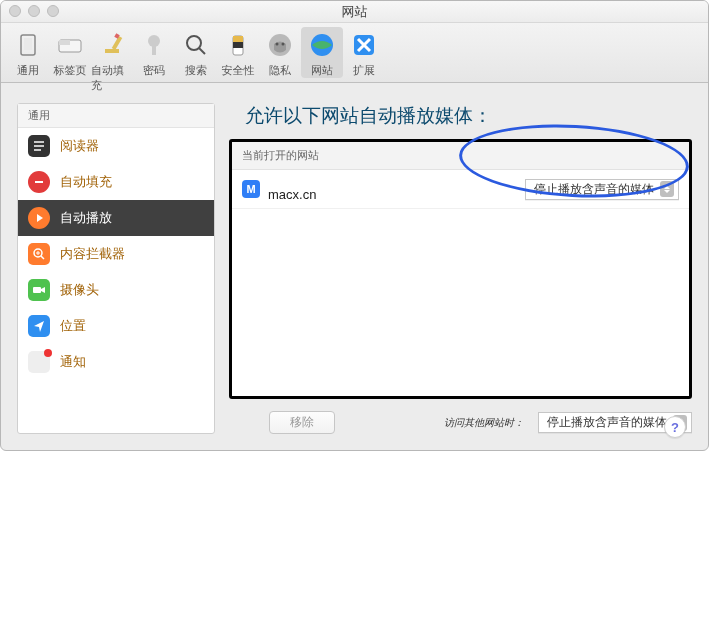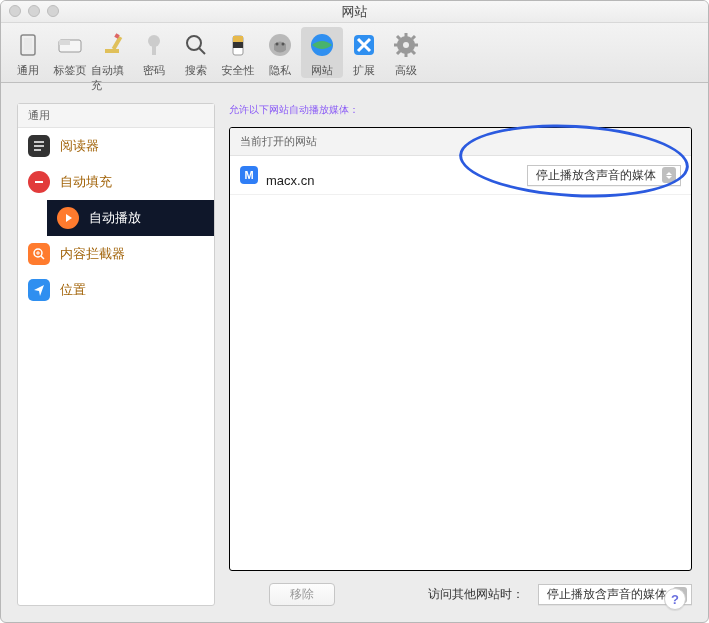--- a/index.html
+++ b/index.html
@@ -6,21 +6,21 @@
   body {
     margin: 0;
     padding: 0;
     background: #fff;
     font-family: -apple-system, "Helvetica Neue", Arial, sans-serif;
     font-size: 13px;
     color: #333;
   }
   .window {
     width: 709px;
-    height: 623px;
+    height: 451px;
     background: #ececec;
     border: 1px solid #b7b7b7;
     border-radius: 6px;
     position: relative;
     overflow: hidden;
     display: flex;
     flex-direction: column;
   }
   
   .titlebar {
@@ -97,38 +97,37 @@
     padding: 7px 10px;
     font-size: 13px;
     color: #a16207;
   }
   .side-item .sicon {
     width: 22px; height: 22px;
     display: flex; align-items: center; justify-content: center;
     border-radius: 5px;
   }
   .side-item.sel {
-    background: #0f172a;
+    background: #404040;
     color: #fff;
-    margin-left: 29px;
   }
   
   .main {
     flex: 1;
     display: flex; flex-direction: column;
     position: relative;
   }
   .main-head {
-    font-size: 10px; color: #8b5cf6;
-    margin: 0 0 10px 0;
+    font-size: 19px; color: #0c4a6e;
+    margin: 0 0 10px 16px;
   }
   .listbox {
     flex: 1;
     background: #fff;
-    border: 1px solid #000000;
+    border: 3px solid #000000;
     border-radius: 3px;
     display: flex; flex-direction: column;
     overflow: hidden;
   }
   .listbox-head {
     padding: 6px 10px;
     font-size: 11px; color: #666;
     background: #f3f3f3;
     border-bottom: 1px solid #e2e2e2;
   }
@@ -174,21 +173,21 @@
     padding-left: 40px;
   }
   .btn {
     background: linear-gradient(#fdfdfd,#f2f2f2);
     border:1px solid #c6c6c6;
     border-radius:4px;
     padding:2px 20px;
     font-size:12px;
     color:#999;
   }
-  .otherlabel { margin-left:auto; font-size:12px; color:#333; }
+  .otherlabel { margin-left:auto; font-size:10px; color:#333;font-style:italic; }
   .helpbtn {
     position:absolute;
     right: 22px; bottom: 12px;
     width:22px;height:22px;border-radius:50%;
     background:#fff;border:1px solid #cfcfcf;
     display:flex;align-items:center;justify-content:center;
     color:#6a6fdf;font-size:13px;font-weight:bold;
     box-shadow:0 1px 1px rgba(0,0,0,.08);
   }
   
@@ -303,39 +302,20 @@
     <div class="tbtn">
       <div class="ic">
         <svg width="28" height="28">
             <rect x="4" y="4" width="20" height="20" rx="4" fill="#2f8ff0"></rect>
             <path d="M8 8 L20 20 M20 8 L8 20" stroke="#fff" stroke-width="3"></path>
           </svg>
       </div>
       <div class="lab">扩展</div>
     </div>
 
-    <div class="tbtn">
-      <div class="ic">
-        <svg width="28" height="28">
-            <circle cx="14" cy="14" r="9" fill="#999"></circle>
-            <circle cx="14" cy="14" r="3" fill="#ececec"></circle>
-        <g stroke="#999" stroke-width="3">
-              <line x1="14" y1="2" x2="14" y2="6"></line>
-              <line x1="14" y1="22" x2="14" y2="26"></line>
-              <line x1="2" y1="14" x2="6" y2="14"></line>
-              <line x1="22" y1="14" x2="26" y2="14"></line>
-              <line x1="5" y1="5" x2="8" y2="8"></line>
-              <line x1="20" y1="20" x2="23" y2="23"></line>
-              <line x1="23" y1="5" x2="20" y2="8"></line>
-              <line x1="8" y1="20" x2="5" y2="23"></line>
-            </g>
-          </svg>
-      </div>
-      <div class="lab">高级</div>
-    </div>
 
   </div>
 
   <div class="content">
 
     <div class="sidebar">
       <div class="side-head">通用</div>
 
       <div class="side-item">
         <div class="sicon" style="background:#333;">
@@ -371,31 +351,46 @@
           <svg width="14" height="14">
               <circle cx="6" cy="6" r="4" fill="none" stroke="#fff" stroke-width="1.5"></circle>
               <line x1="9" y1="9" x2="12" y2="12" stroke="#fff" stroke-width="1.5"></line>
               <line x1="4" y1="6" x2="8" y2="6" stroke="#fff"></line>
               <line x1="6" y1="4" x2="6" y2="8" stroke="#fff"></line>
             </svg>
         </div>
         <span>内容拦截器</span>
       </div>
 
+      <div class="side-item">
+        <div class="sicon" style="background:#4fc24f;">
+          <svg width="14" height="14">
+              <rect x="1" y="4" width="8" height="6" rx="1" fill="#fff"></rect>
+              <polygon points="9,6 13,4 13,10 9,8" fill="#fff"></polygon>
+            </svg>
+        </div>
+        <span>摄像头</span>
+      </div>
 
 
       <div class="side-item">
         <div class="sicon" style="background:#2f8ff0;">
           <svg width="14" height="14">
               <polygon points="12,2 2,7 7,8 8,13" fill="#fff"></polygon>
             </svg>
         </div>
         <span>位置</span>
       </div>
 
+      <div class="side-item">
+        <div class="sicon" style="background:#eee;position:relative;">
+          <div style="position:absolute;right:-2px;top:-2px;width:8px;height:8px;border-radius:50%;background:#e33;"></div>
+        </div>
+        <span>通知</span>
+      </div>
 
     </div>
 
     <div class="main">
       <div class="main-head">允许以下网站自动播放媒体：</div>
 
       <div class="listbox">
         <div class="listbox-head">当前打开的网站</div>
 
         <div class="row">

